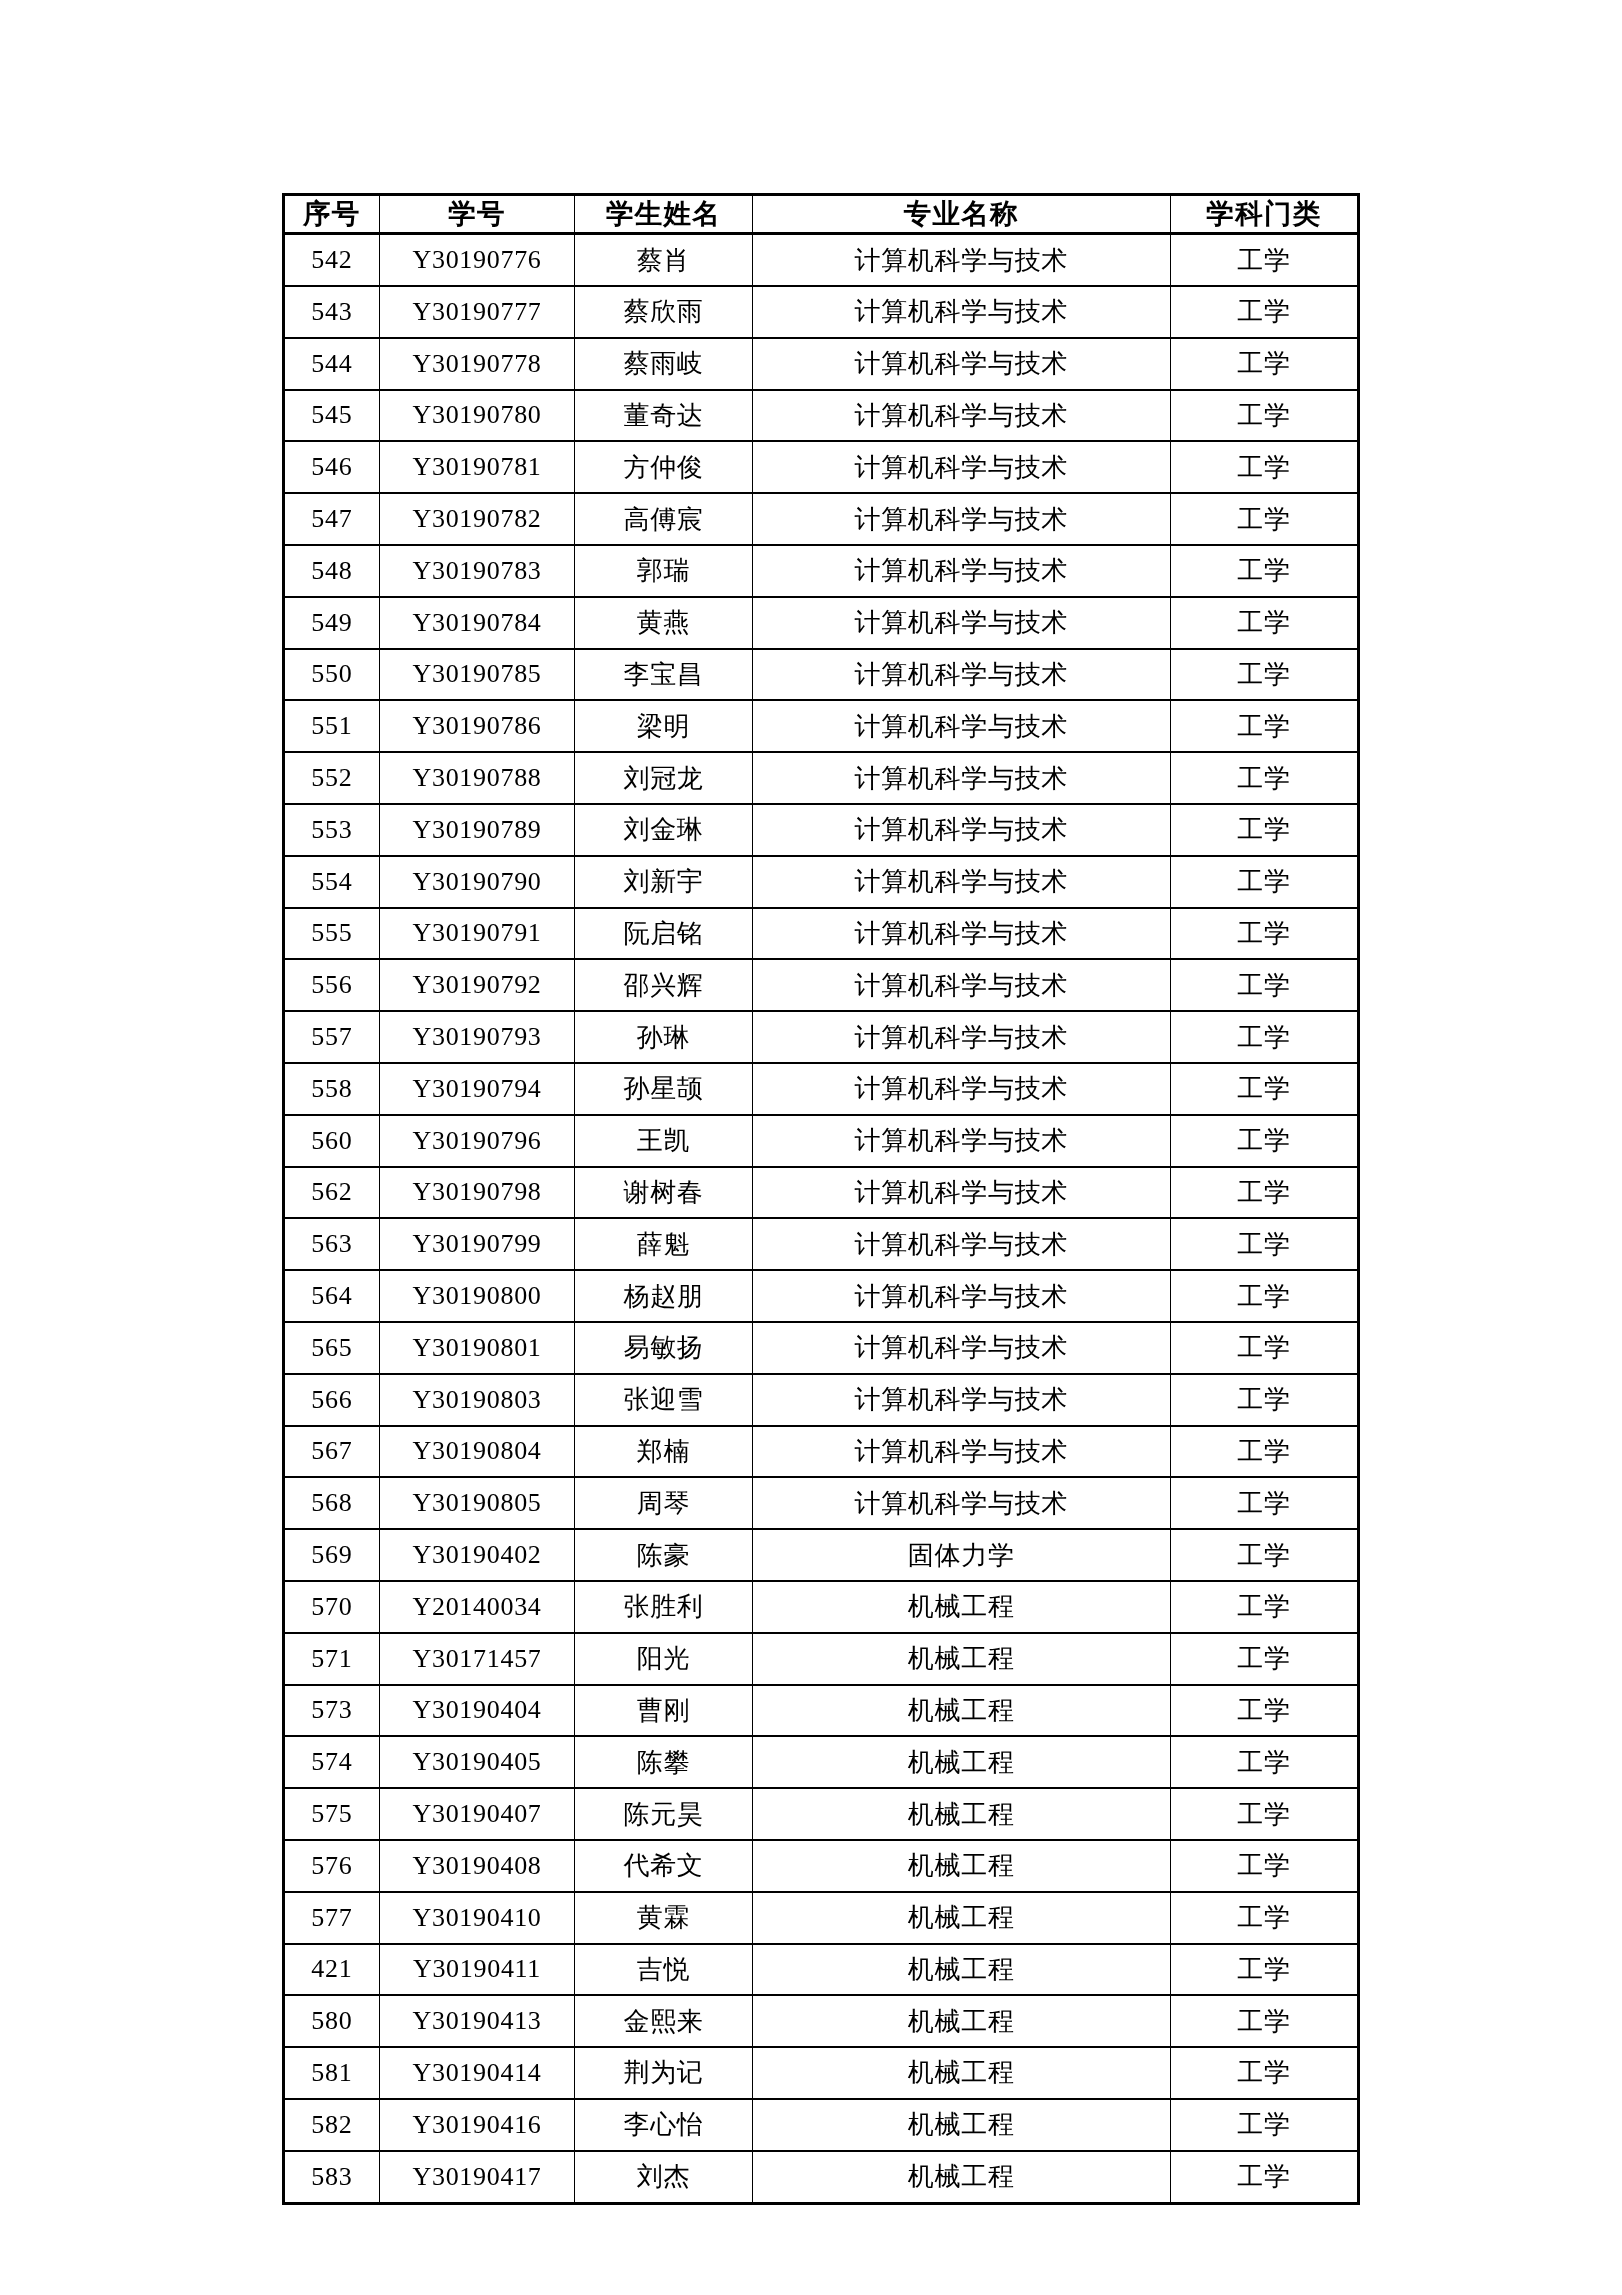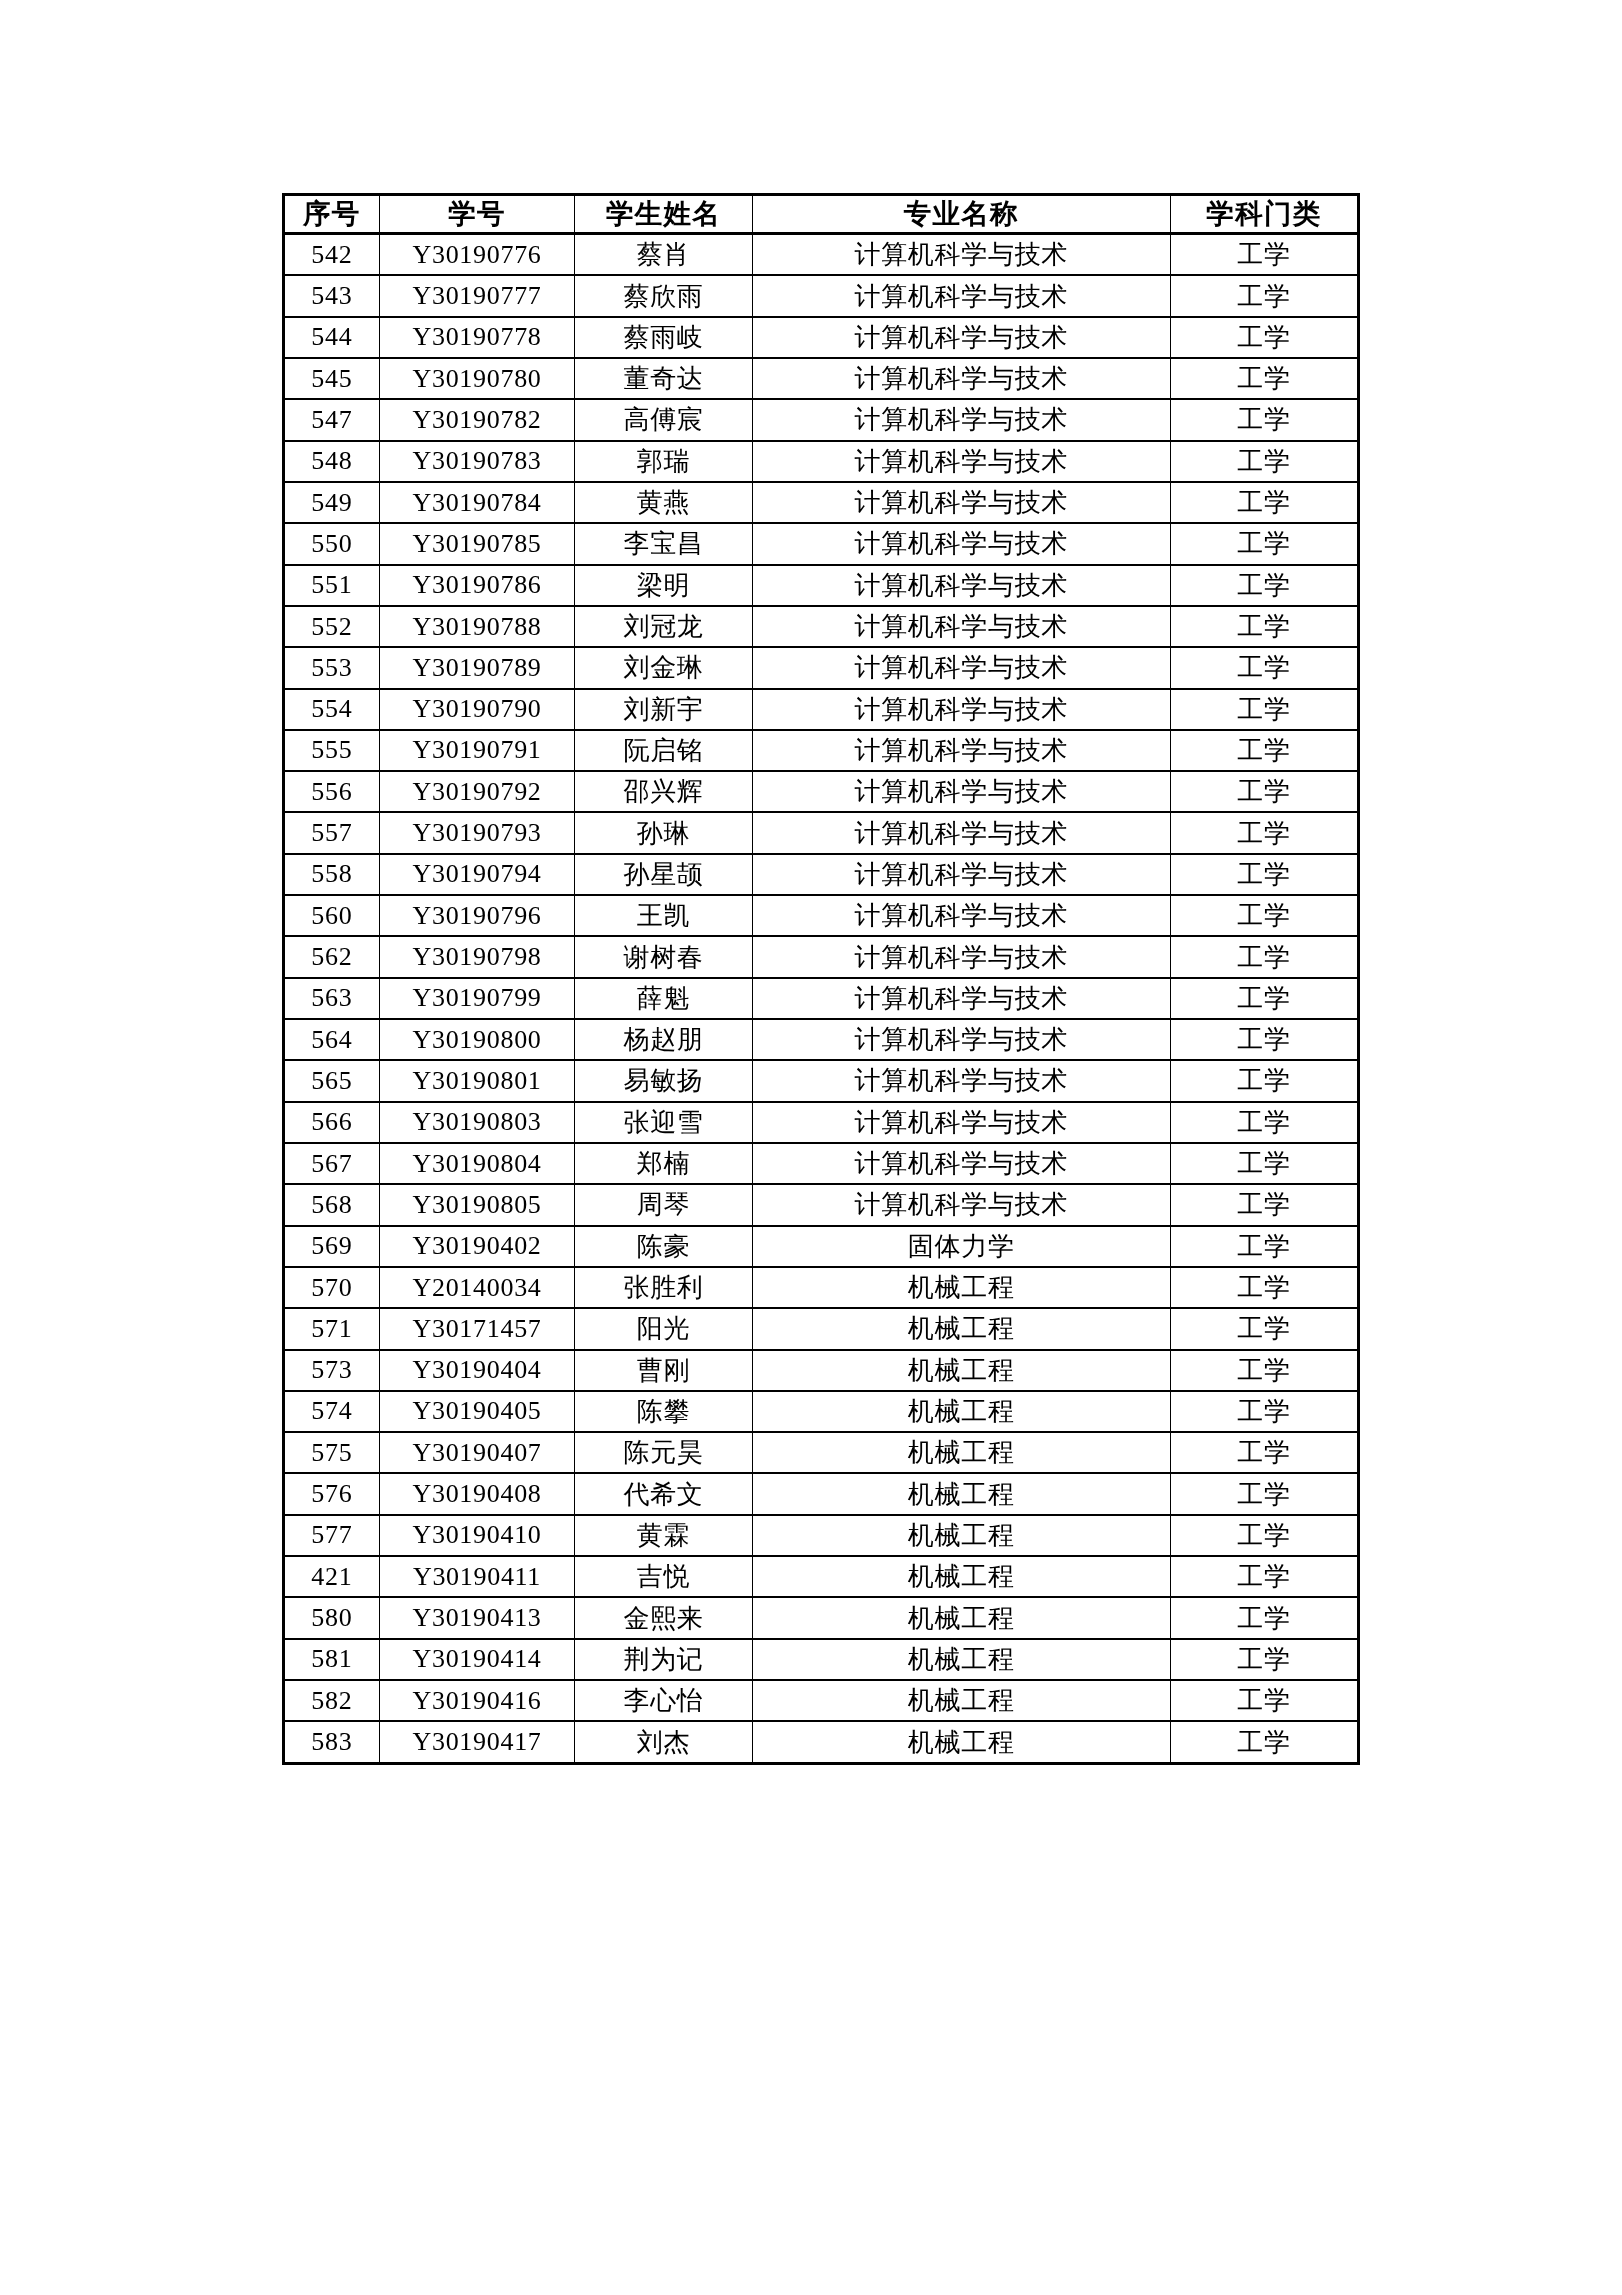--- a/index.html
+++ b/index.html
@@ -12,21 +12,21 @@
     background: #ffffff;
     position: relative;
     font-family: "Liberation Serif", "DejaVu Serif", serif;
     color: #000000;
   }
   .table-wrap {
     position: absolute;
     left: 282px;
     top: 193px;
     width: 1078px;
-    height: 1572px;
+    height: 2012px;
   }
   table.student-table {
     width: 100%;
     height: 100%;
     border-collapse: collapse;
     table-layout: fixed;
     border: 3.9px solid #000000;
   }
   table.student-table th,
   table.student-table td {
@@ -95,20 +95,27 @@
           <td>工学</td>
         </tr>
         <tr>
           <td>545</td>
           <td>Y30190780</td>
           <td>董奇达</td>
           <td>计算机科学与技术</td>
           <td>工学</td>
         </tr>
         <tr>
+          <td>546</td>
+          <td>Y30190781</td>
+          <td>方仲俊</td>
+          <td>计算机科学与技术</td>
+          <td>工学</td>
+        </tr>
+        <tr>
           <td>547</td>
           <td>Y30190782</td>
           <td>高傅宸</td>
           <td>计算机科学与技术</td>
           <td>工学</td>
         </tr>
         <tr>
           <td>548</td>
           <td>Y30190783</td>
           <td>郭瑞</td>

